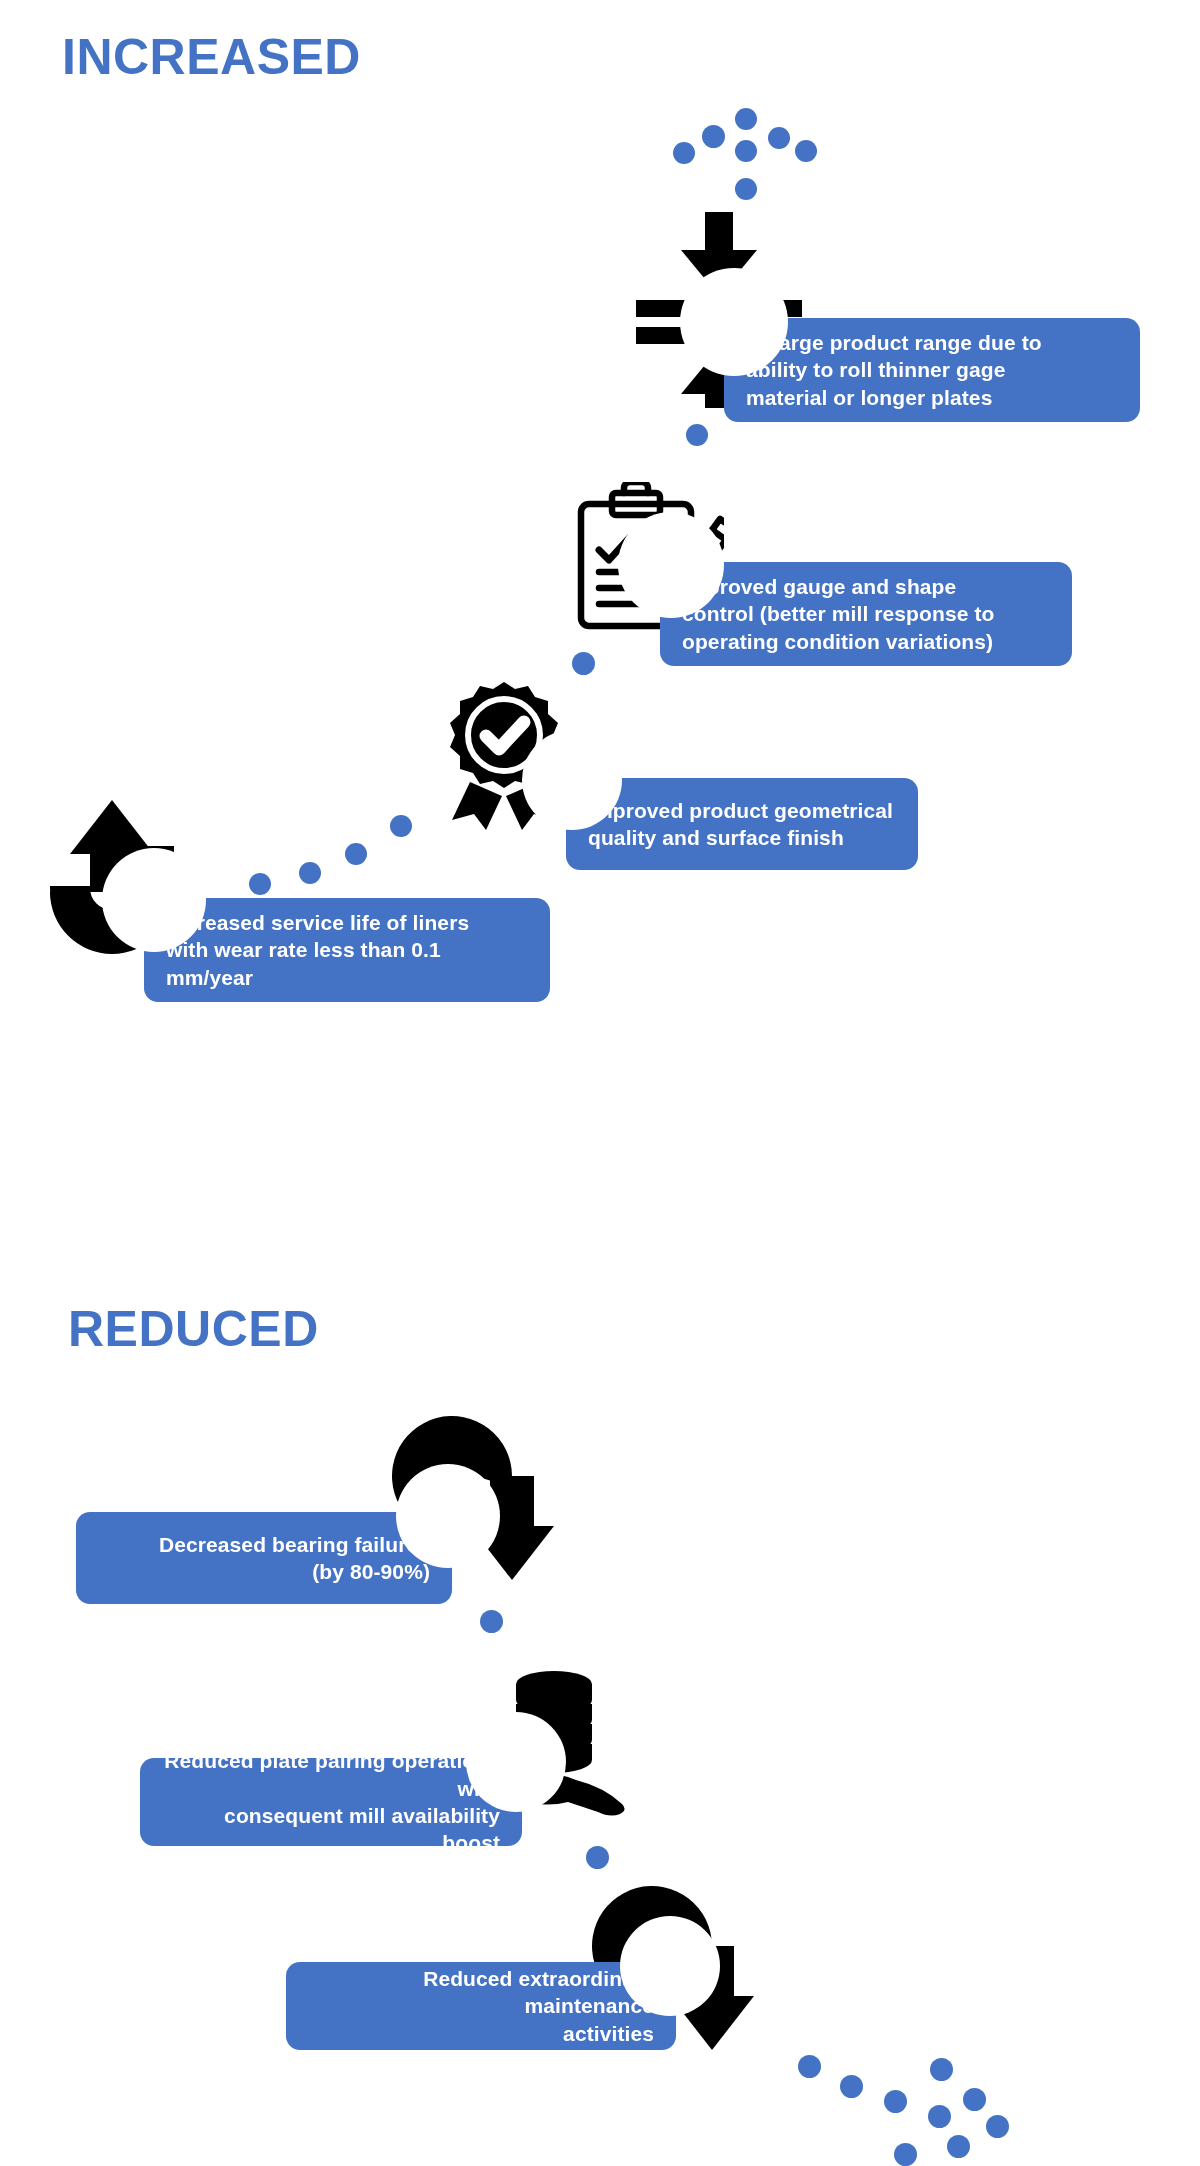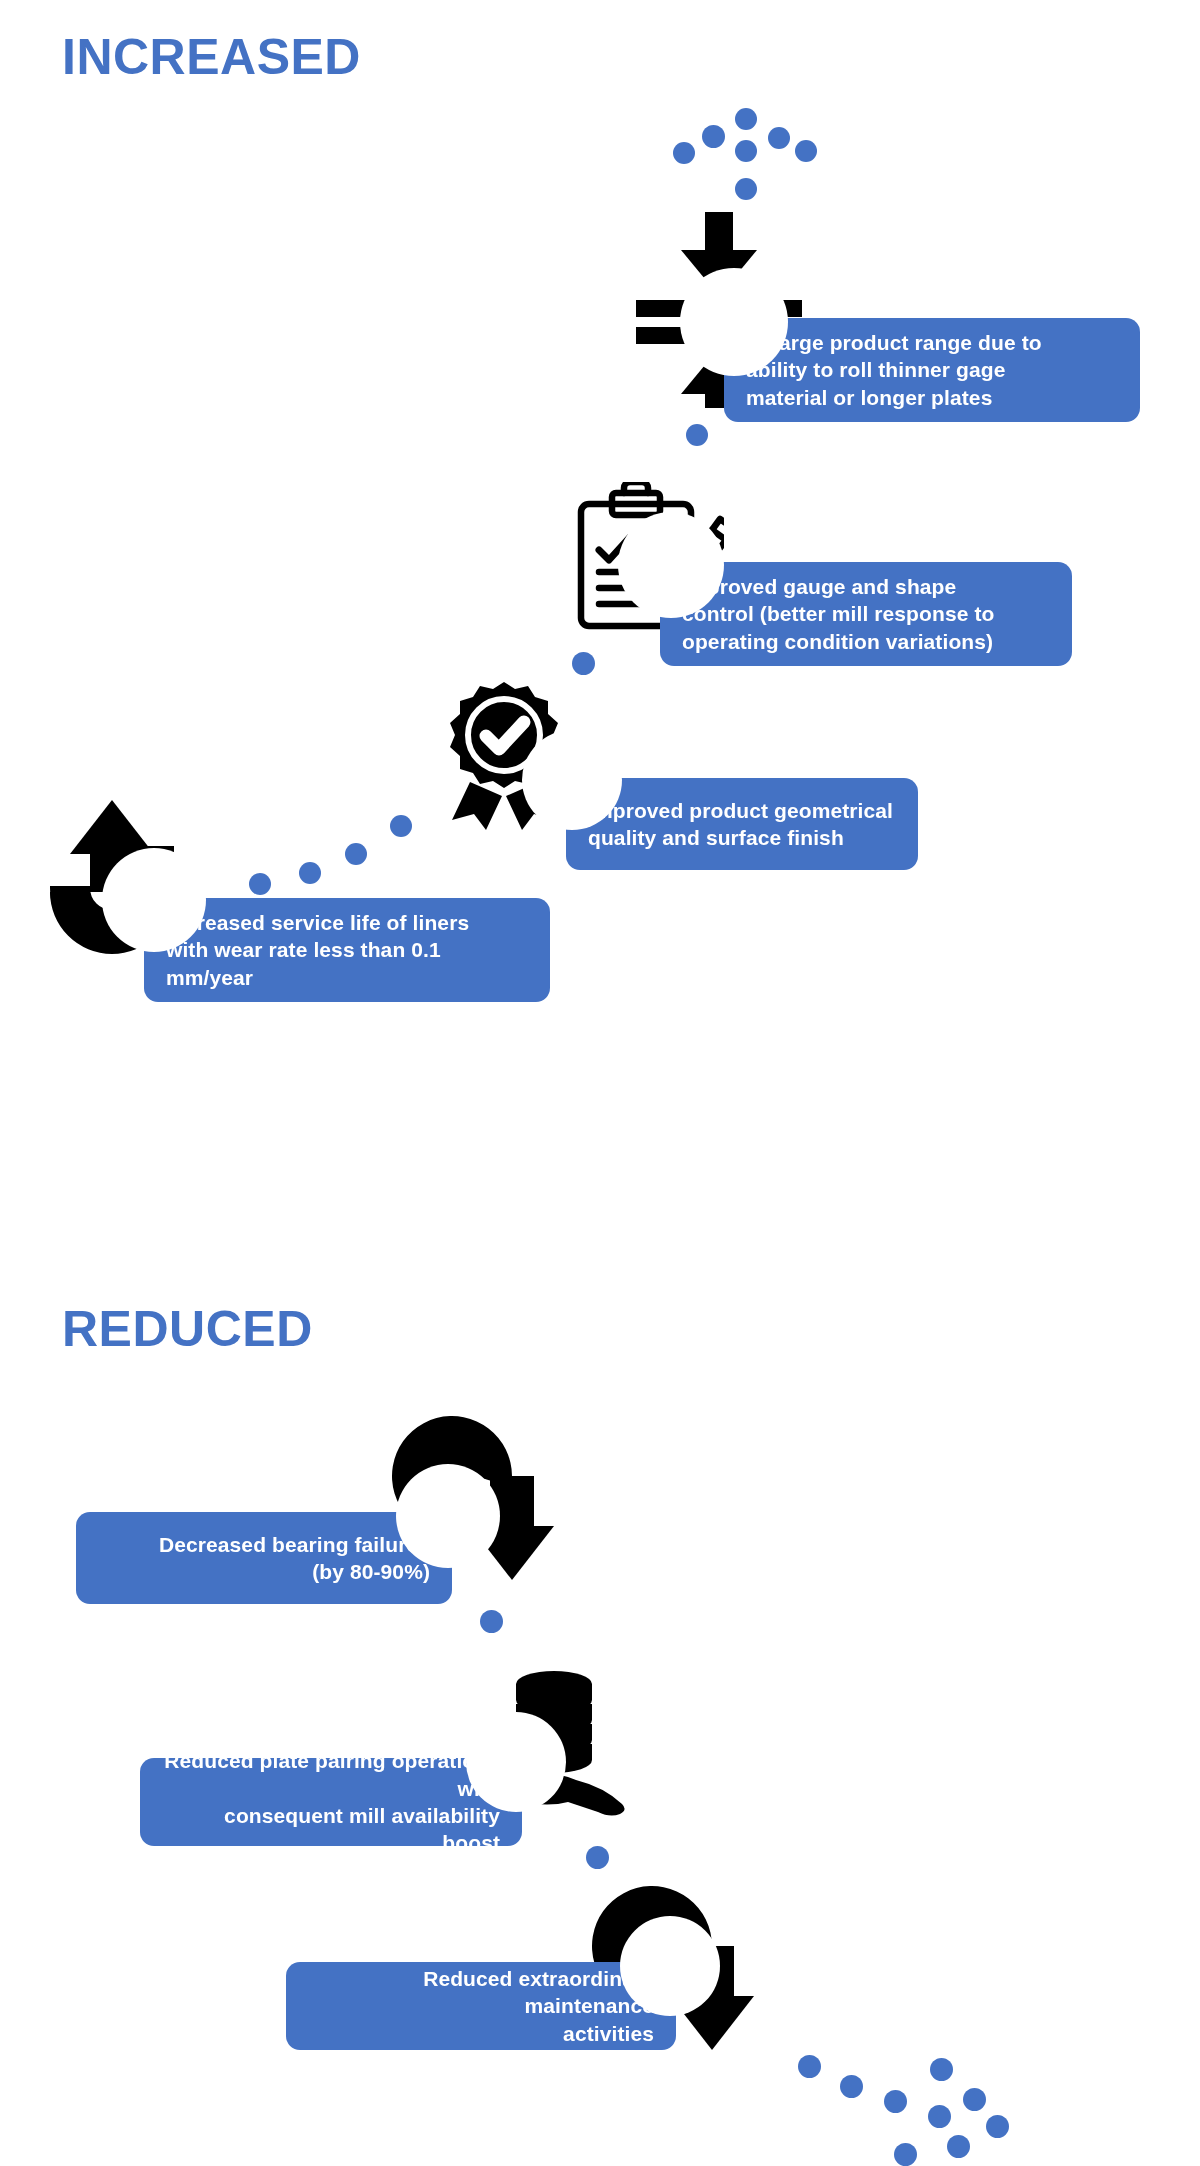--- a/index.html
+++ b/index.html
@@ -22,21 +22,21 @@
   
   .section-title {
     position: absolute;
     font-size: 50px;
     font-weight: bold;
     letter-spacing: 0.5px;
     color: #4472C4;
     white-space: nowrap;
   }
   #title-increased { left: 62px; top: 28px; }
-  #title-reduced   { left: 62px; top: 1300px; }
+  #title-reduced   { left: 68px; top: 1300px; }
 
   
   .callout {
     position: absolute;
     background: #4472C4;
     color: #ffffff;
     border-radius: 14px;
     font-size: 21px;
     line-height: 1.30;
     font-weight: 600;

